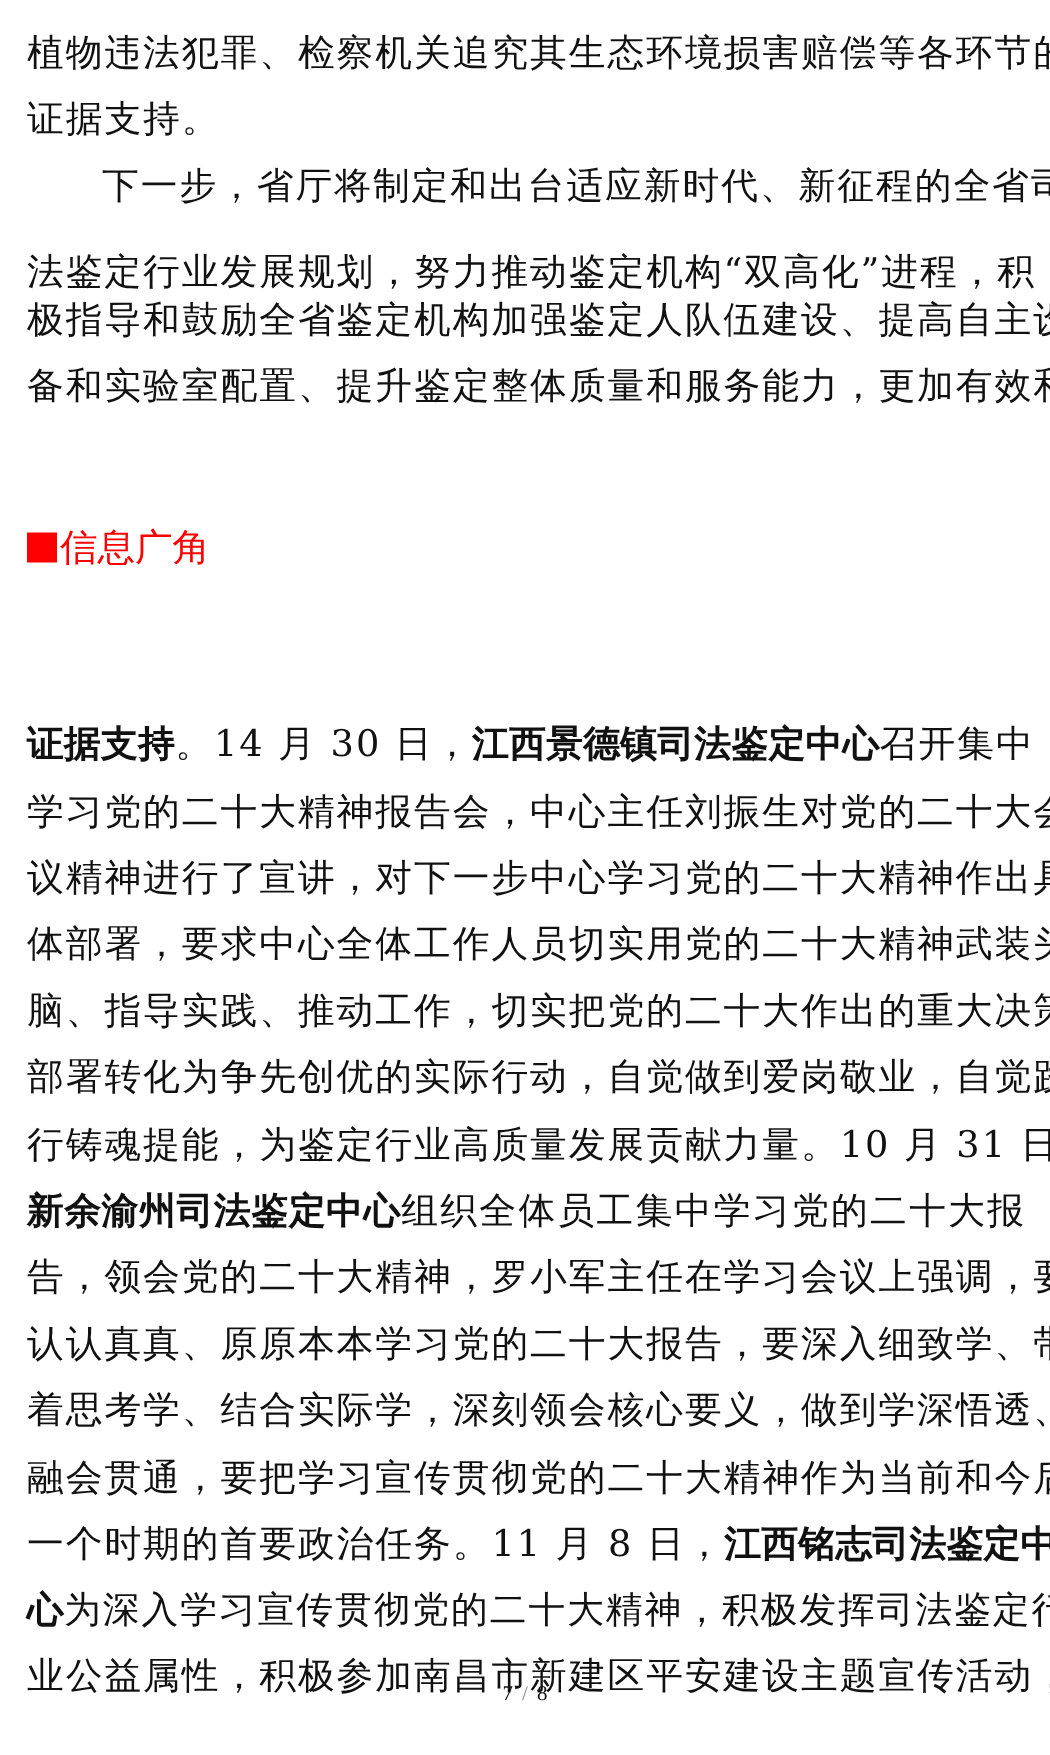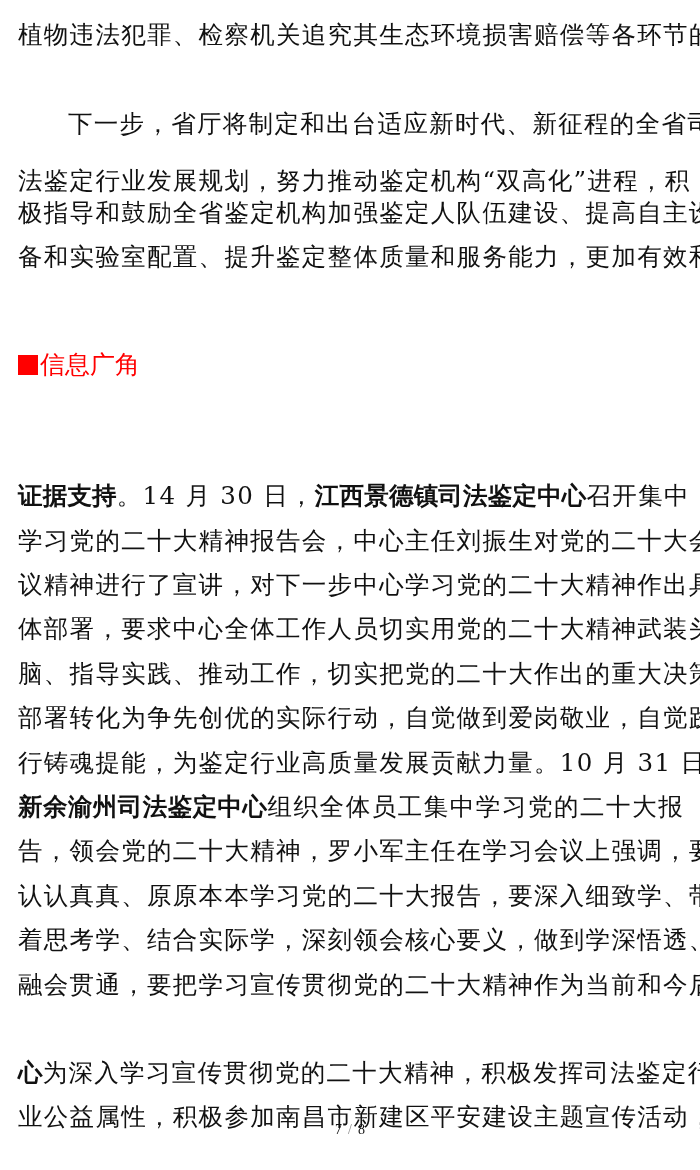--- a/index.html
+++ b/index.html
@@ -16,20 +16,21 @@
   .footer { position:absolute; left:0; width:700px; top:1122px; text-align:center; font-size:14px;
             font-family:"Liberation Serif","DejaVu Serif",serif; }
   .footer .sep { color:#888; margin:0 6px; }
 </style>
 </head>
 <body>
 
 <div class="page">
 
   <div class="line" style="top:20px">植物违法犯罪、检察机关追究其生态环境损害赔偿等各环节的</div>
+  <div class="line last" style="top:64px">证据支持。</div>
 
   <div class="line" style="top:109px; left:68px; width:616px;">下一步，省厅将制定和出台适应新时代、新征程的全省司</div>
   <div class="line" style="top:166px">法鉴定行业发展规划，努力推动鉴定机构“双高化”进程，积</div>
   <div class="line" style="top:198px">极指导和鼓励全省鉴定机构加强鉴定人队伍建设、提高自主设</div>
   <div class="line" style="top:242px">备和实验室配置、提升鉴定整体质量和服务能力，更加有效和</div>
   <div class="line last" style="top:267px; top:266px;"></div>
 
   <div class="heading">
     <span class="sq"></span><span>信息广角</span>
   </div>
@@ -43,20 +44,23 @@
   <div class="line" style="top:659px">脑、指导实践、推动工作，切实把党的二十大作出的重大决策</div>
   <div class="line" style="top:703px">部署转化为争先创优的实际行动，自觉做到爱岗敬业，自觉践</div>
   <div class="line" style="top:748px">行铸魂提能，为鉴定行业高质量发展贡献力量。10 月 31 日，</div>
   <div class="line" style="top:792px">
     <span class="b">新余渝州司法鉴定中心</span><span>组织全体员工集中学习党的二十大报</span>
   </div>
   <div class="line" style="top:836px">告，领会党的二十大精神，罗小军主任在学习会议上强调，要</div>
   <div class="line" style="top:881px">认认真真、原原本本学习党的二十大报告，要深入细致学、带</div>
   <div class="line" style="top:925px">着思考学、结合实际学，深刻领会核心要义，做到学深悟透、</div>
   <div class="line" style="top:970px">融会贯通，要把学习宣传贯彻党的二十大精神作为当前和今后</div>
+  <div class="line" style="top:1014px">
+    <span>一个时期的首要政治任务。11 月 8 日，</span><span class="b">江西铭志司法鉴定中</span>
+  </div>
   <div class="line" style="top:1058px">
     <span class="b">心</span><span>为深入学习宣传贯彻党的二十大精神，积极发挥司法鉴定行</span>
   </div>
   <div class="line" style="top:1103px; top:1102px;">业公益属性，积极参加南昌市新建区平安建设主题宣传活动，</div>
 
   <div class="footer">
     <span>7</span><span class="sep">/</span><span>8</span>
   </div>
 </div>
 

